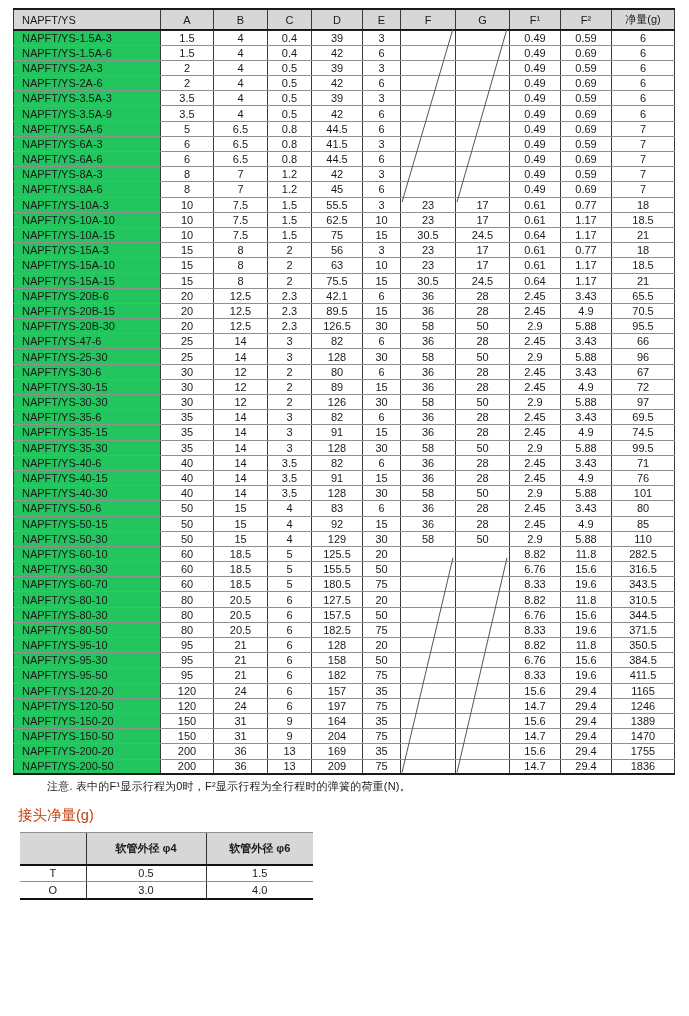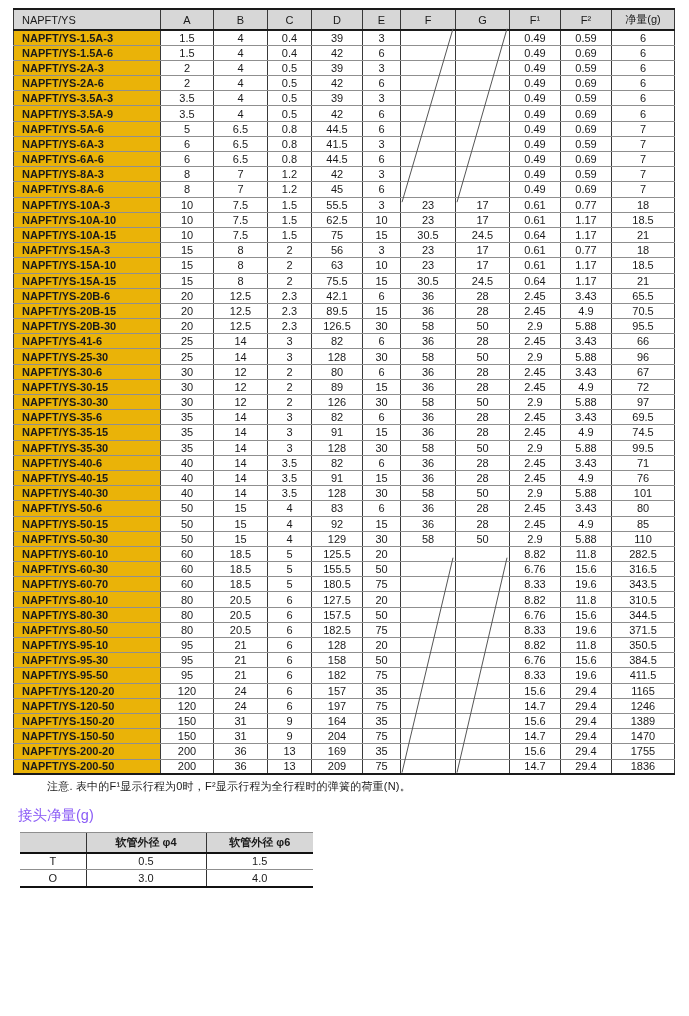--- a/index.html
+++ b/index.html
@@ -21,36 +21,36 @@
     overflow: hidden; white-space: nowrap;
   }
   table.main { border-top: 2px solid #1a1a1a; border-bottom: 2px solid #1a1a1a; }
   table.main thead th {
     background: #d7d7d7; font-weight: normal; height: 21px;
     border-bottom: 2px solid #1a1a1a; border-top: 2px solid #1a1a1a;
   }
   table.main thead th.part, table.main td.part {
     text-align: left; padding-left: 8px;
   }
-  table.main td.part { background: #eab308; font-weight: bold; }
+  table.main td.part { background: #22c55e; }
   svg.diag {
     position: absolute; left: 0; top: 0; width: 100%; height: 100%;
     pointer-events: none;
   }
   .note { font-size: 11px; margin: 4px 0 8px 34px; letter-spacing: 0.2px; }
-  .joint-title { font-size: 14.5px; margin: 12px 0 7px 5px; color: #8b5cf6; }
+  .joint-title { font-size: 14.5px; margin: 12px 0 7px 5px; color: #c2410c; }
   table.joint {
     margin-left: 7px; width: 293px; table-layout: fixed; border-collapse: collapse;
     font-size: 11px; border-top: 1px solid #333; border-bottom: 2px solid #111;
   }
   table.joint th, table.joint td {
     height: 17px; text-align: center; vertical-align: middle;
     border-top: 1px solid #8f8f8f; border-bottom: 1px solid #8f8f8f;
   }
-  table.joint th { background: #d7d7d7; font-weight: bold; height: 20px; border-bottom: 2px solid #111; }
+  table.joint th { background: #d7d7d7; font-weight: bold; height: 32px; border-bottom: 2px solid #111; }
   table.joint th:not(:first-child), table.joint td:not(:first-child) { border-left: 1px solid #333; }
 </style>
 </head>
 <body>
 
 <div class="page">
 
   <div class="table-wrap">
     <table class="main">
       <colgroup>
@@ -336,21 +336,21 @@
             <td>2.3</td>
             <td>126.5</td>
             <td>30</td>
             <td>58</td>
             <td>50</td>
             <td>2.9</td>
             <td>5.88</td>
             <td>95.5</td>
           </tr>
           <tr>
-            <td class="part">NAPFT/YS-41-6</td>
+            <td class="part">NAPFT/YS-47-6</td>
             <td>25</td>
             <td>14</td>
             <td>3</td>
             <td>82</td>
             <td>6</td>
             <td>36</td>
             <td>28</td>
             <td>2.45</td>
             <td>3.43</td>
             <td>66</td>

